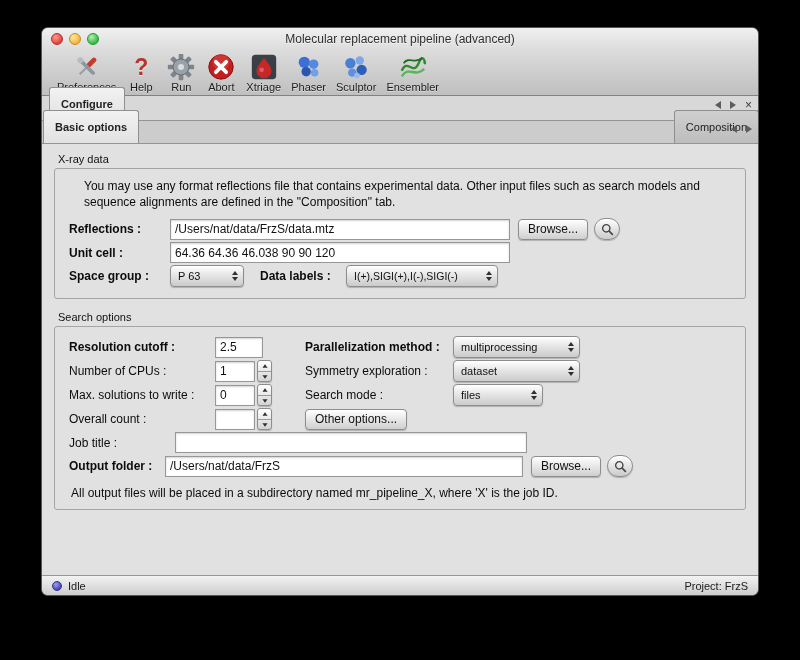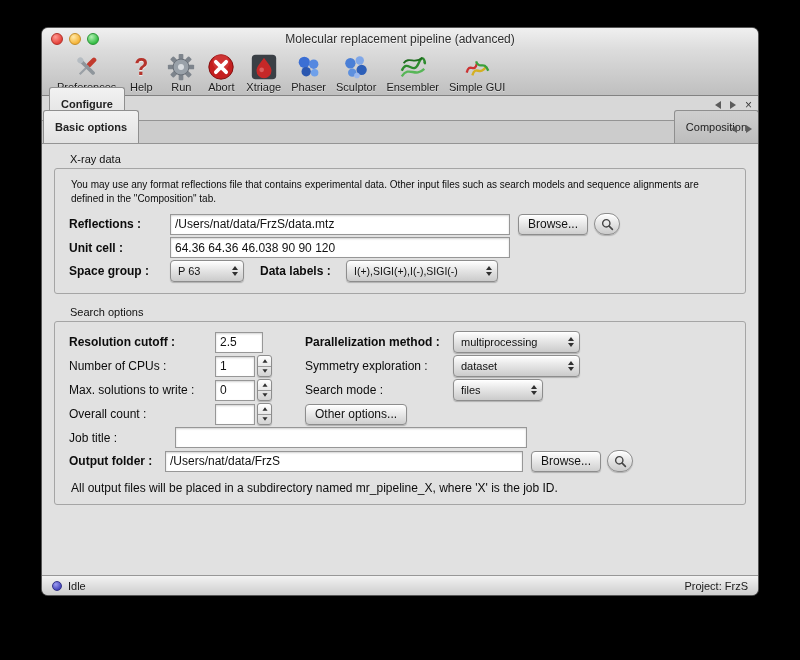--- a/index.html
+++ b/index.html
@@ -36,23 +36,23 @@
   .tab { height:20px; display:inline-flex; align-items:center; padding:16px 11px; font-size:11px;
     border:1px solid #8f8f8f; border-bottom:none; border-radius:3px 3px 0 0;
     background:linear-gradient(#cfcfcf,#bdbdbd); color:#222; margin-right:-1px; cursor:default; }
   .tab.active { background:linear-gradient(#f2f2f2,#e2e2e2); font-weight:bold; }
   .nav { position:absolute; right:6px; top:0; bottom:6px; display:flex; align-items:center; gap:9px; }
   .tri-l { width:0; height:0; border-top:4px solid transparent; border-bottom:4px solid transparent; border-right:6px solid #5c5c5c; display:block; }
   .tri-r { width:0; height:0; border-top:4px solid transparent; border-bottom:4px solid transparent; border-left:6px solid #5c5c5c; display:block; }
   .nav-close { font-size:12px; color:#3c3c3c; line-height:1; }
   
   .panel { flex:1 1 auto; background:#e1e1e1; padding:2px 12px 0 12px; overflow:hidden; }
-  .group-title { font-size:11px; color:#101010; margin:7px 0 3px 16px; }
+  .group-title { font-size:11px; color:#101010; margin:7px 0 3px 4px; }
   .group-box { border:1px solid #a5a5a5; border-radius:3px; padding:7px 14px 9px 14px; background:#e1e1e1; }
-  .desc { font-size:10px; color:#0c0c0c; line-height:1.35; max-width:648px; margin:2px 0 8px 2px; }
+  .desc { font-size:12px; color:#0c0c0c; line-height:1.35; max-width:648px; margin:2px 0 8px 15px; }
   .row { display:flex; align-items:center; margin:2px 0; }
   .lbl { font-size:12px; color:#0c0c0c; white-space:nowrap; }
   .b { font-weight:bold; }
   .w101 { width:101px; flex:0 0 101px; }
   .w146 { width:146px; flex:0 0 146px; }
   .w148 { width:148px; flex:0 0 148px; }
   .w96 { width:96px; flex:0 0 96px; }
   .w106 { width:106px; flex:0 0 106px; }
   .slot { width:90px; flex:0 0 90px; display:flex; align-items:center; }
   .txt { height:21px; border:1px solid #979797; background:#fff; font-family:"Liberation Sans","DejaVu Sans",sans-serif;
@@ -186,30 +186,20 @@
     <div class="tb-item">
       <span class="tb-icon">
         <svg viewBox="0 0 32 32" fill="none">
             <path d="M4 20 C10 6 16 26 22 12 S30 18 28 10" stroke="#2e8b2e" stroke-width="2.5"></path>
             <path d="M4 26 C12 14 18 28 28 18" stroke="#57b657" stroke-width="2.5"></path>
             <path d="M6 12 C12 4 18 14 26 6" stroke="#1f6e1f" stroke-width="2"></path>
           </svg>
       </span>
       <span class="tb-label">Ensembler</span>
     </div>
-    <div class="tb-item">
-      <span class="tb-icon">
-        <svg viewBox="0 0 32 32" fill="none">
-            <path d="M5 22 C8 10 13 24 16 12" stroke="#cc3333" stroke-width="2.5"></path>
-            <path d="M11 25 C15 13 19 27 26 15" stroke="#d4b023" stroke-width="2.5"></path>
-            <path d="M15 10 C19 20 23 8 28 20" stroke="#3aa03a" stroke-width="2.5"></path>
-          </svg>
-      </span>
-      <span class="tb-label">Simple GUI</span>
-    </div>
   </div>
 
   <div class="strip strip1">
     <span class="tab active">Configure</span>
     <span class="nav">
       <span>
           <i class="tri-l"></i>
         </span>
       <span>
           <i class="tri-r"></i>

